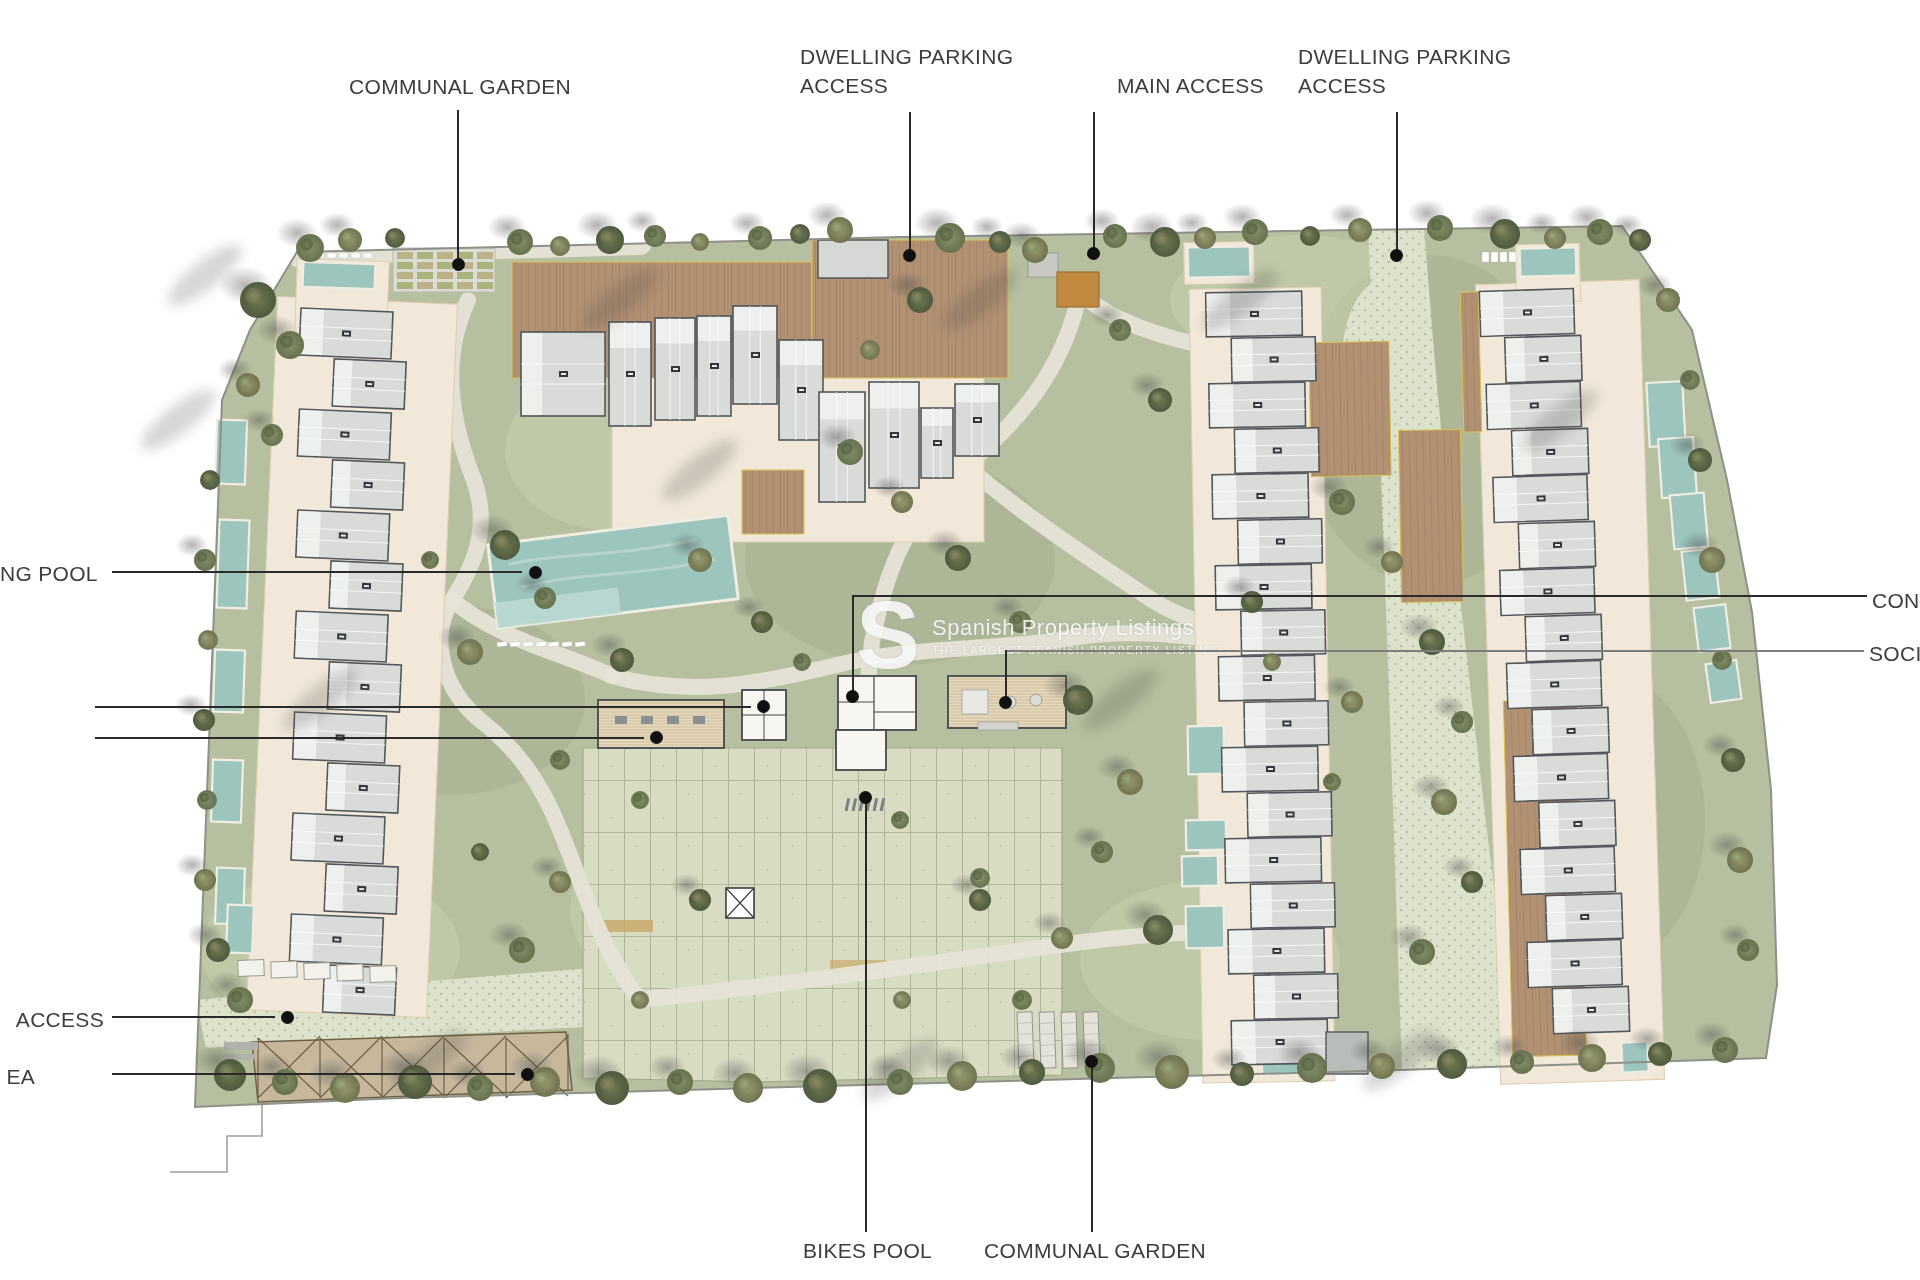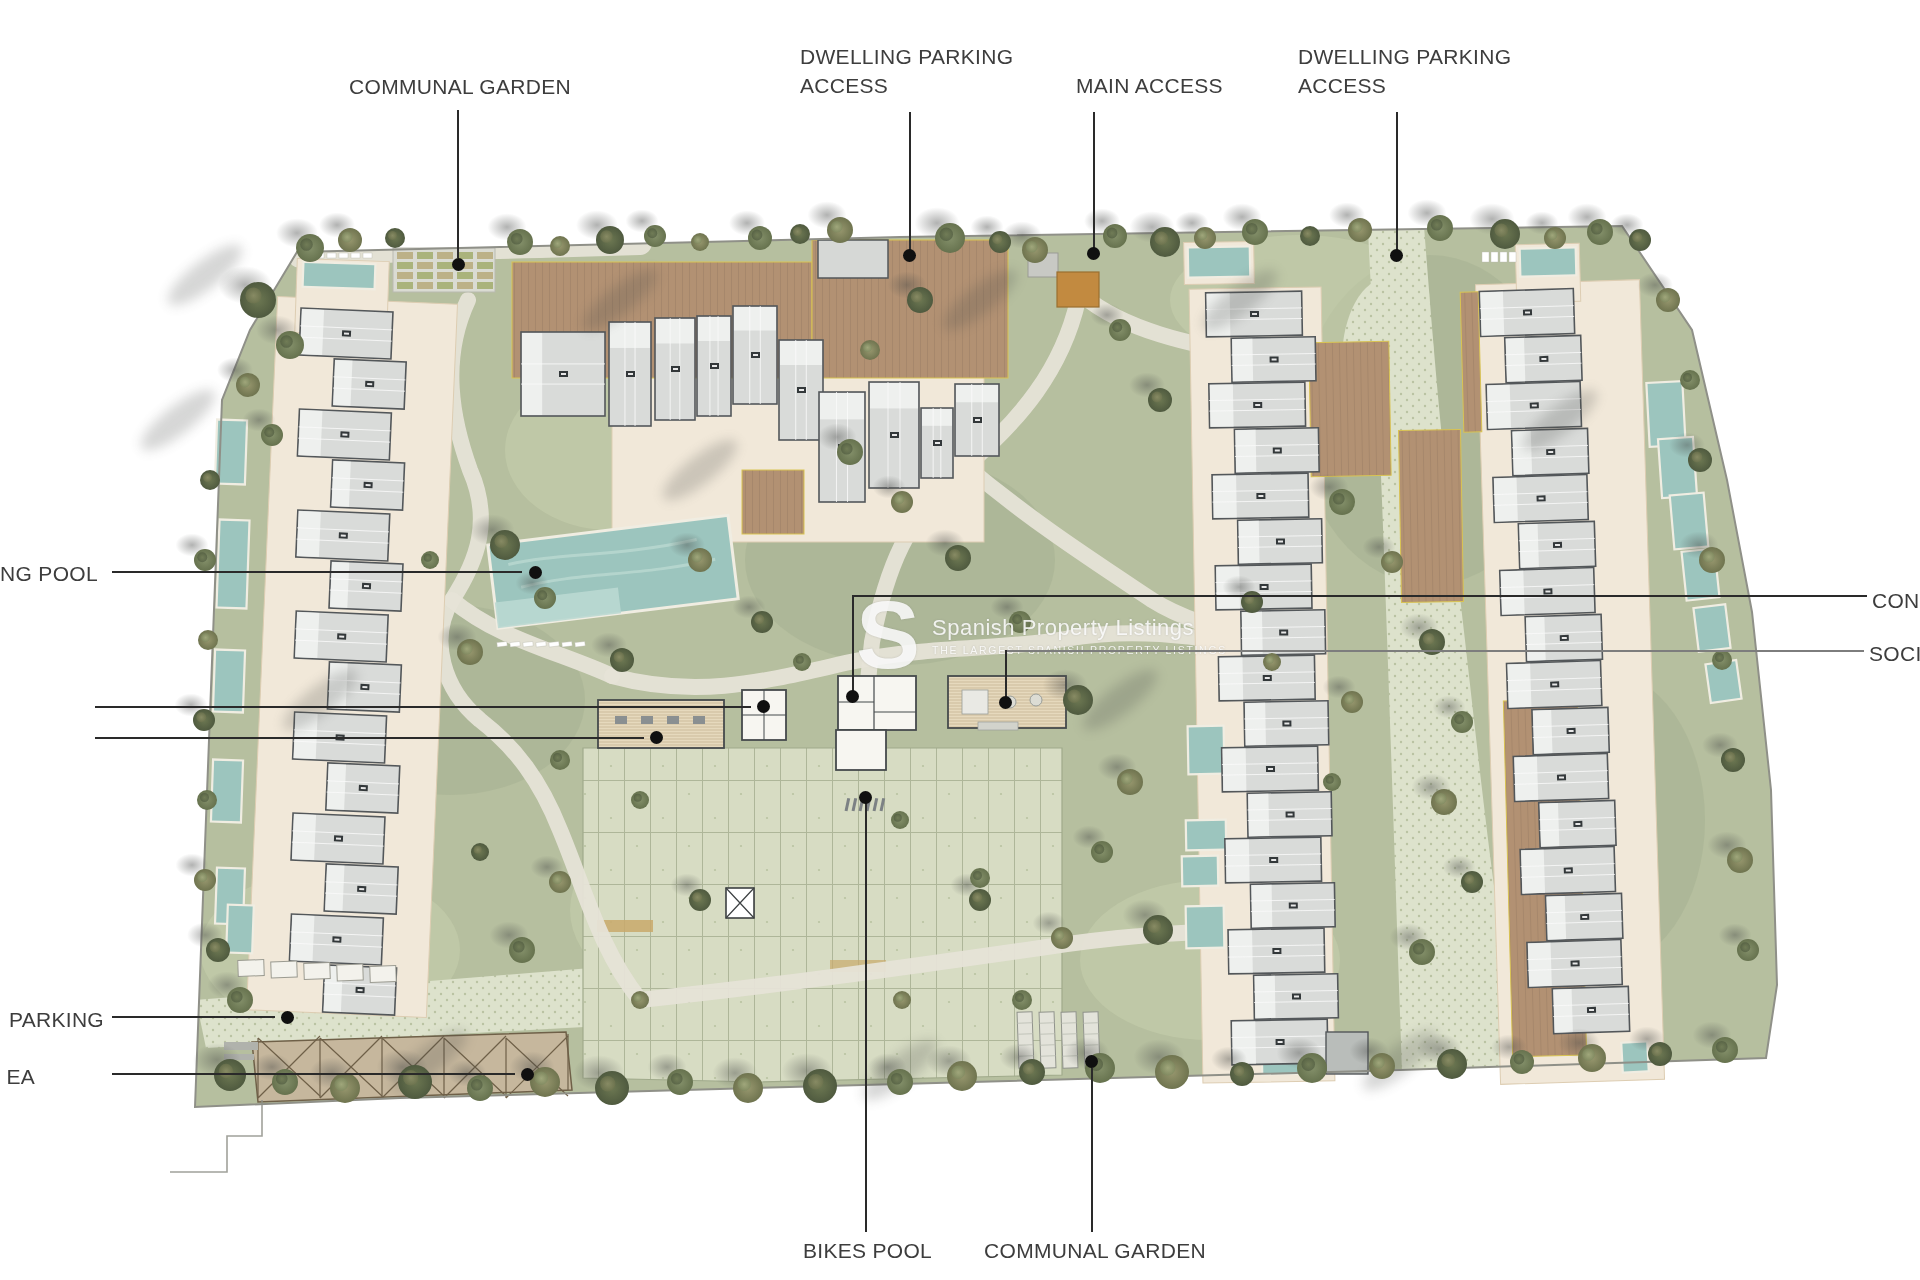--- a/index.html
+++ b/index.html
@@ -1060,39 +1060,39 @@
   </div>
 
   <div class="lbl" style="left:330px;top:72px;width:260px;text-align:center;">COMMUNAL GARDEN</div>
   <span class="vline" style="left:457px;top:110px;height:148px;"></span>
   <span class="dot" style="left:452px;top:258px;"></span>
 
   <div class="lbl" style="left:800px;top:42px;width:215px;">DWELLING PARKING ACCESS</div>
   <span class="vline" style="left:909px;top:112px;height:138px;"></span>
   <span class="dot" style="left:903px;top:249px;"></span>
 
-  <div class="lbl nowrap" style="left:1076px;top:71px;">MAIN ACCESS</div>
+  <div class="lbl nowrap" style="left:1117px;top:71px;">MAIN ACCESS</div>
   <span class="vline" style="left:1093px;top:112px;height:136px;"></span>
   <span class="dot" style="left:1087px;top:247px;"></span>
 
   <div class="lbl" style="left:1298px;top:42px;width:215px;">DWELLING PARKING ACCESS</div>
   <span class="vline" style="left:1396px;top:112px;height:138px;"></span>
   <span class="dot" style="left:1390px;top:249px;"></span>
 
-  <div class="lbl nowrap" style="left:0px;top:559px;width:98px;text-align:center;">NG POOL</div>
+  <div class="lbl nowrap" style="left:0px;top:559px;width:98px;text-align:left;">NG POOL</div>
   <span class="hline" style="left:112px;top:571px;width:410px;"></span>
   <span class="dot" style="left:529px;top:566px;"></span>
 
   <span class="hline" style="left:95px;top:706px;width:656px;"></span>
   <span class="dot" style="left:757px;top:700px;"></span>
 
   <span class="hline" style="left:95px;top:737px;width:549px;"></span>
   <span class="dot" style="left:650px;top:731px;"></span>
 
-  <div class="lbl nowrap" style="left:0px;top:1005px;width:104px;text-align:right;">PARKING</div>
+  <div class="lbl nowrap" style="left:0px;top:1005px;width:104px;text-align:right;">ACCESS</div>
   <span class="hline" style="left:112px;top:1016px;width:163px;"></span>
   <span class="dot" style="left:281px;top:1011px;"></span>
 
   <div class="lbl nowrap" style="left:5px;top:1062px;width:30px;text-align:right;">EA</div>
   <span class="hline" style="left:112px;top:1073px;width:403px;"></span>
   <span class="dot" style="left:521px;top:1068px;"></span>
 
   <div class="lbl nowrap" style="left:1872px;top:586px;">CON</div>
   <span class="hline" style="left:853px;top:595px;width:1014px;"></span>
   <span class="vline" style="left:852px;top:595px;height:96px;"></span>

